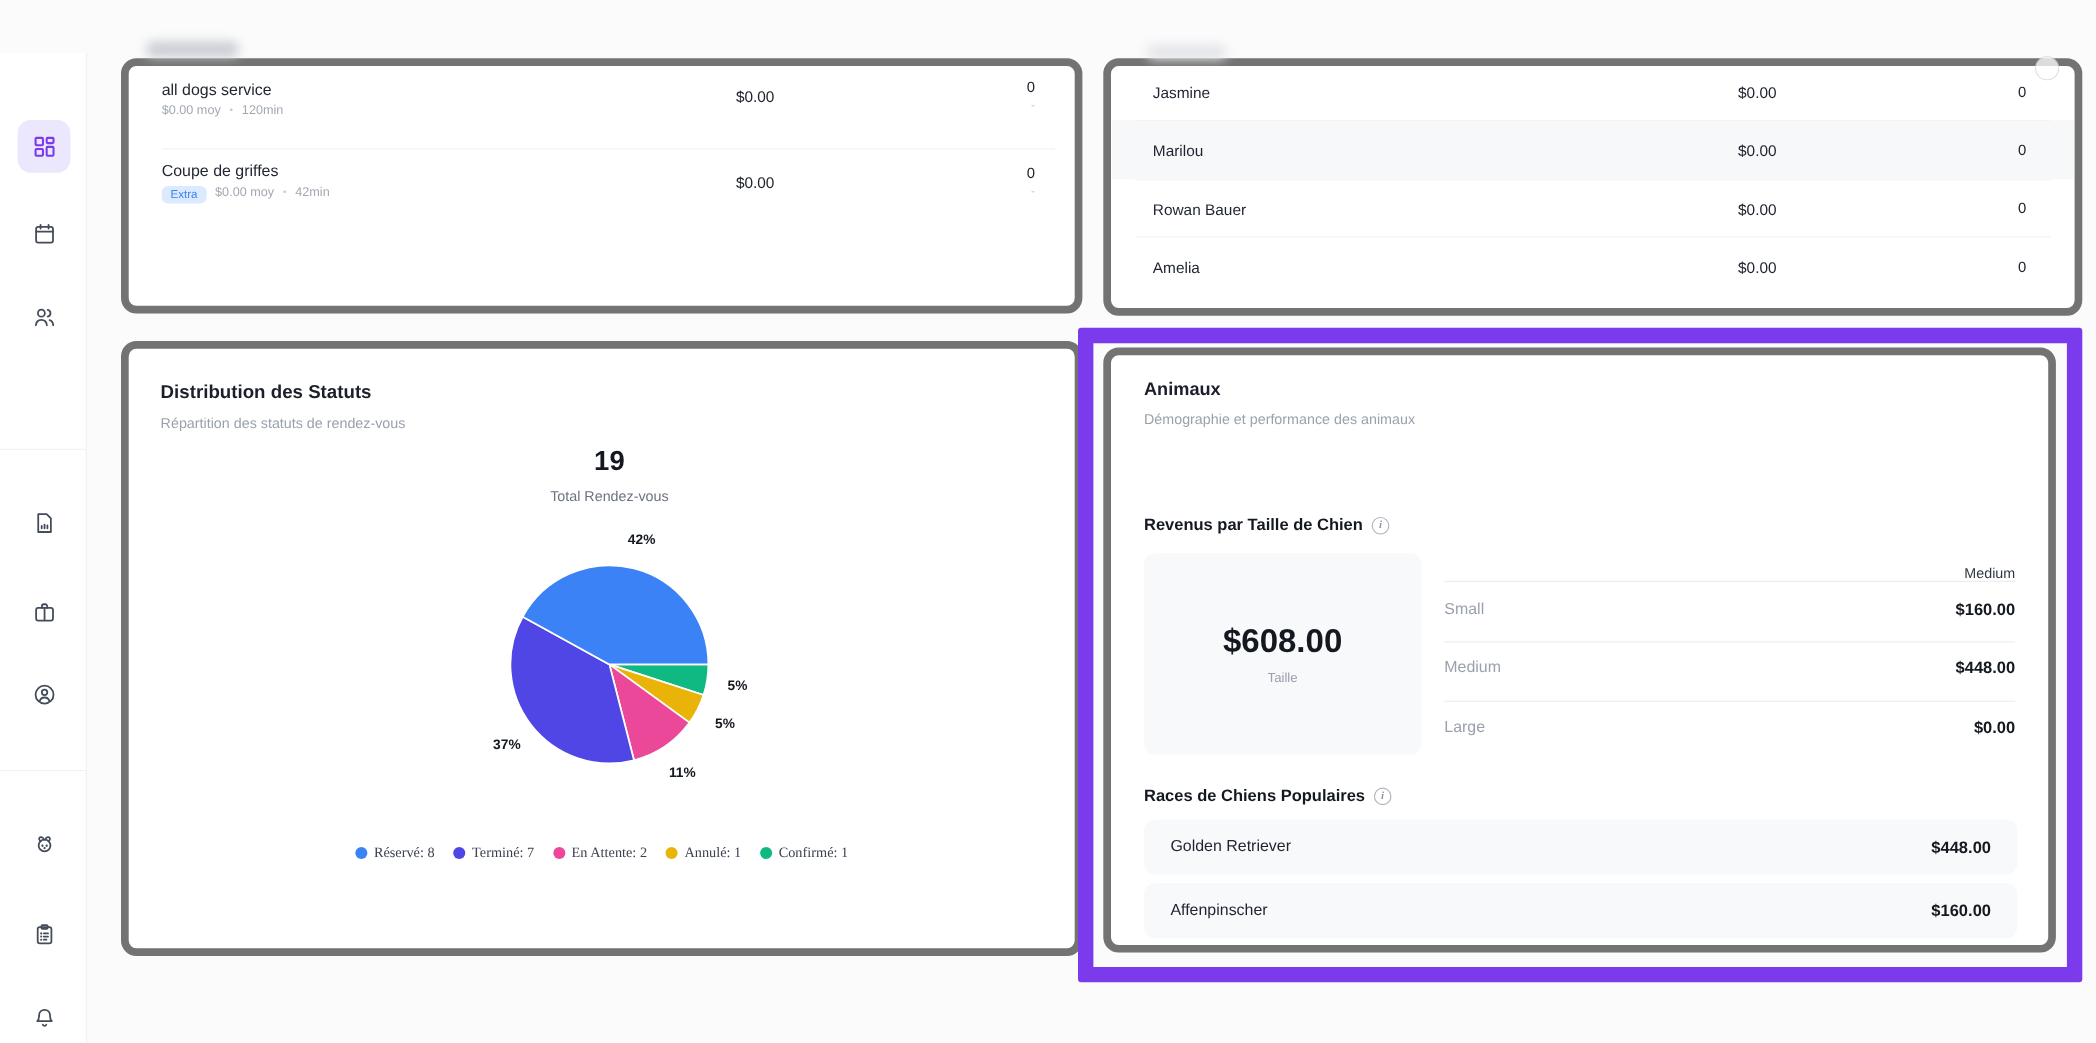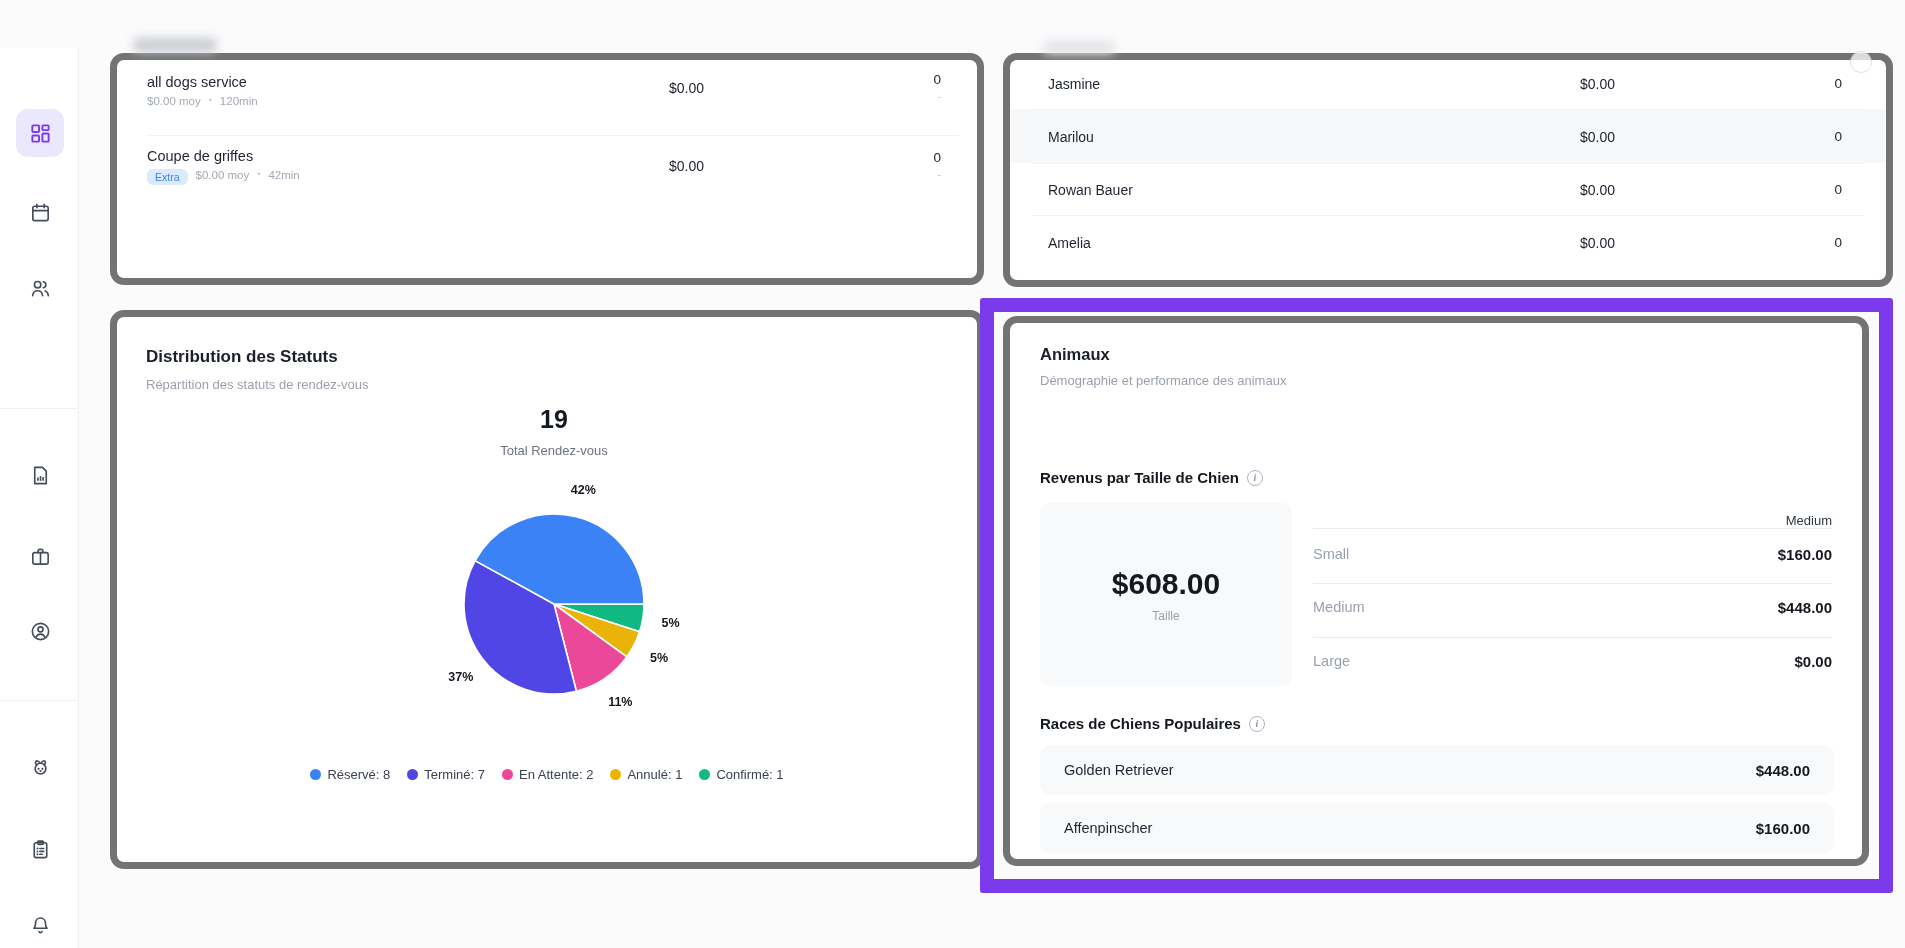--- a/index.html
+++ b/index.html
@@ -51,21 +51,21 @@
 
   
   .dist-title { position:absolute; left:29px; top:30px; font-size:17px; font-weight:700; color:#1a1f29; }
   .dist-sub { position:absolute; left:29px; top:60px; font-size:13px; color:#9aa1ad; }
   .dist-total { position:absolute; left:287px; top:88px; width:300px; text-align:center; }
   .dist-total .big { font-size:25px; font-weight:700; color:#14181f; }
   .dist-total .lbl { margin-top:9px; font-size:13px; color:#6b7280; }
   .pie-wrap { position:absolute; left:287px; top:137px; width:300px; height:300px; }
   .pie-label { font-size:12.5px; font-weight:700; fill:#14181f; font-family:"Liberation Sans",sans-serif; }
   .legend { position:absolute; left:0; top:450px; width:100%; display:flex; justify-content:center; gap:17px; }
-  .legend-item { display:flex; align-items:center; gap:6px; font-size:13px; color:#3a4150; cursor:pointer; }
+  .legend-item { display:flex; align-items:center; gap:6px; font-size:13px; color:#3a4150; cursor:pointer;font-family:Liberation Serif, serif; }
   .legend-dot { width:11px; height:11px; border-radius:50%; display:inline-block; }
 
   
   .highlight-frame { position:absolute; left:980px; top:298px; width:913px; height:595px; border:14px solid #7c3aed; border-radius:3px; z-index:5; pointer-events:none; }
   .animals-card { position:absolute; left:1003px; top:316px; width:866px; height:550px; }
   .an-title { position:absolute; left:30px; top:22px; font-size:16.5px; font-weight:700; color:#1a1f29; }
   .an-sub { position:absolute; left:30px; top:50px; font-size:13px; color:#9aa1ad; }
   .tabs { position:absolute; left:30px; top:82px; width:806px; height:32px; background:#f0f2f5; border-radius:9px; padding:2px; display:flex; }
   .tab { flex:1; display:flex; align-items:center; justify-content:center; font-size:13.5px; color:#4b5563; border-radius:7px; cursor:pointer; }
   .tab.active { background:#fff; color:#14181f; font-weight:500; box-shadow:0 1px 3px rgba(15,23,42,.12); }

